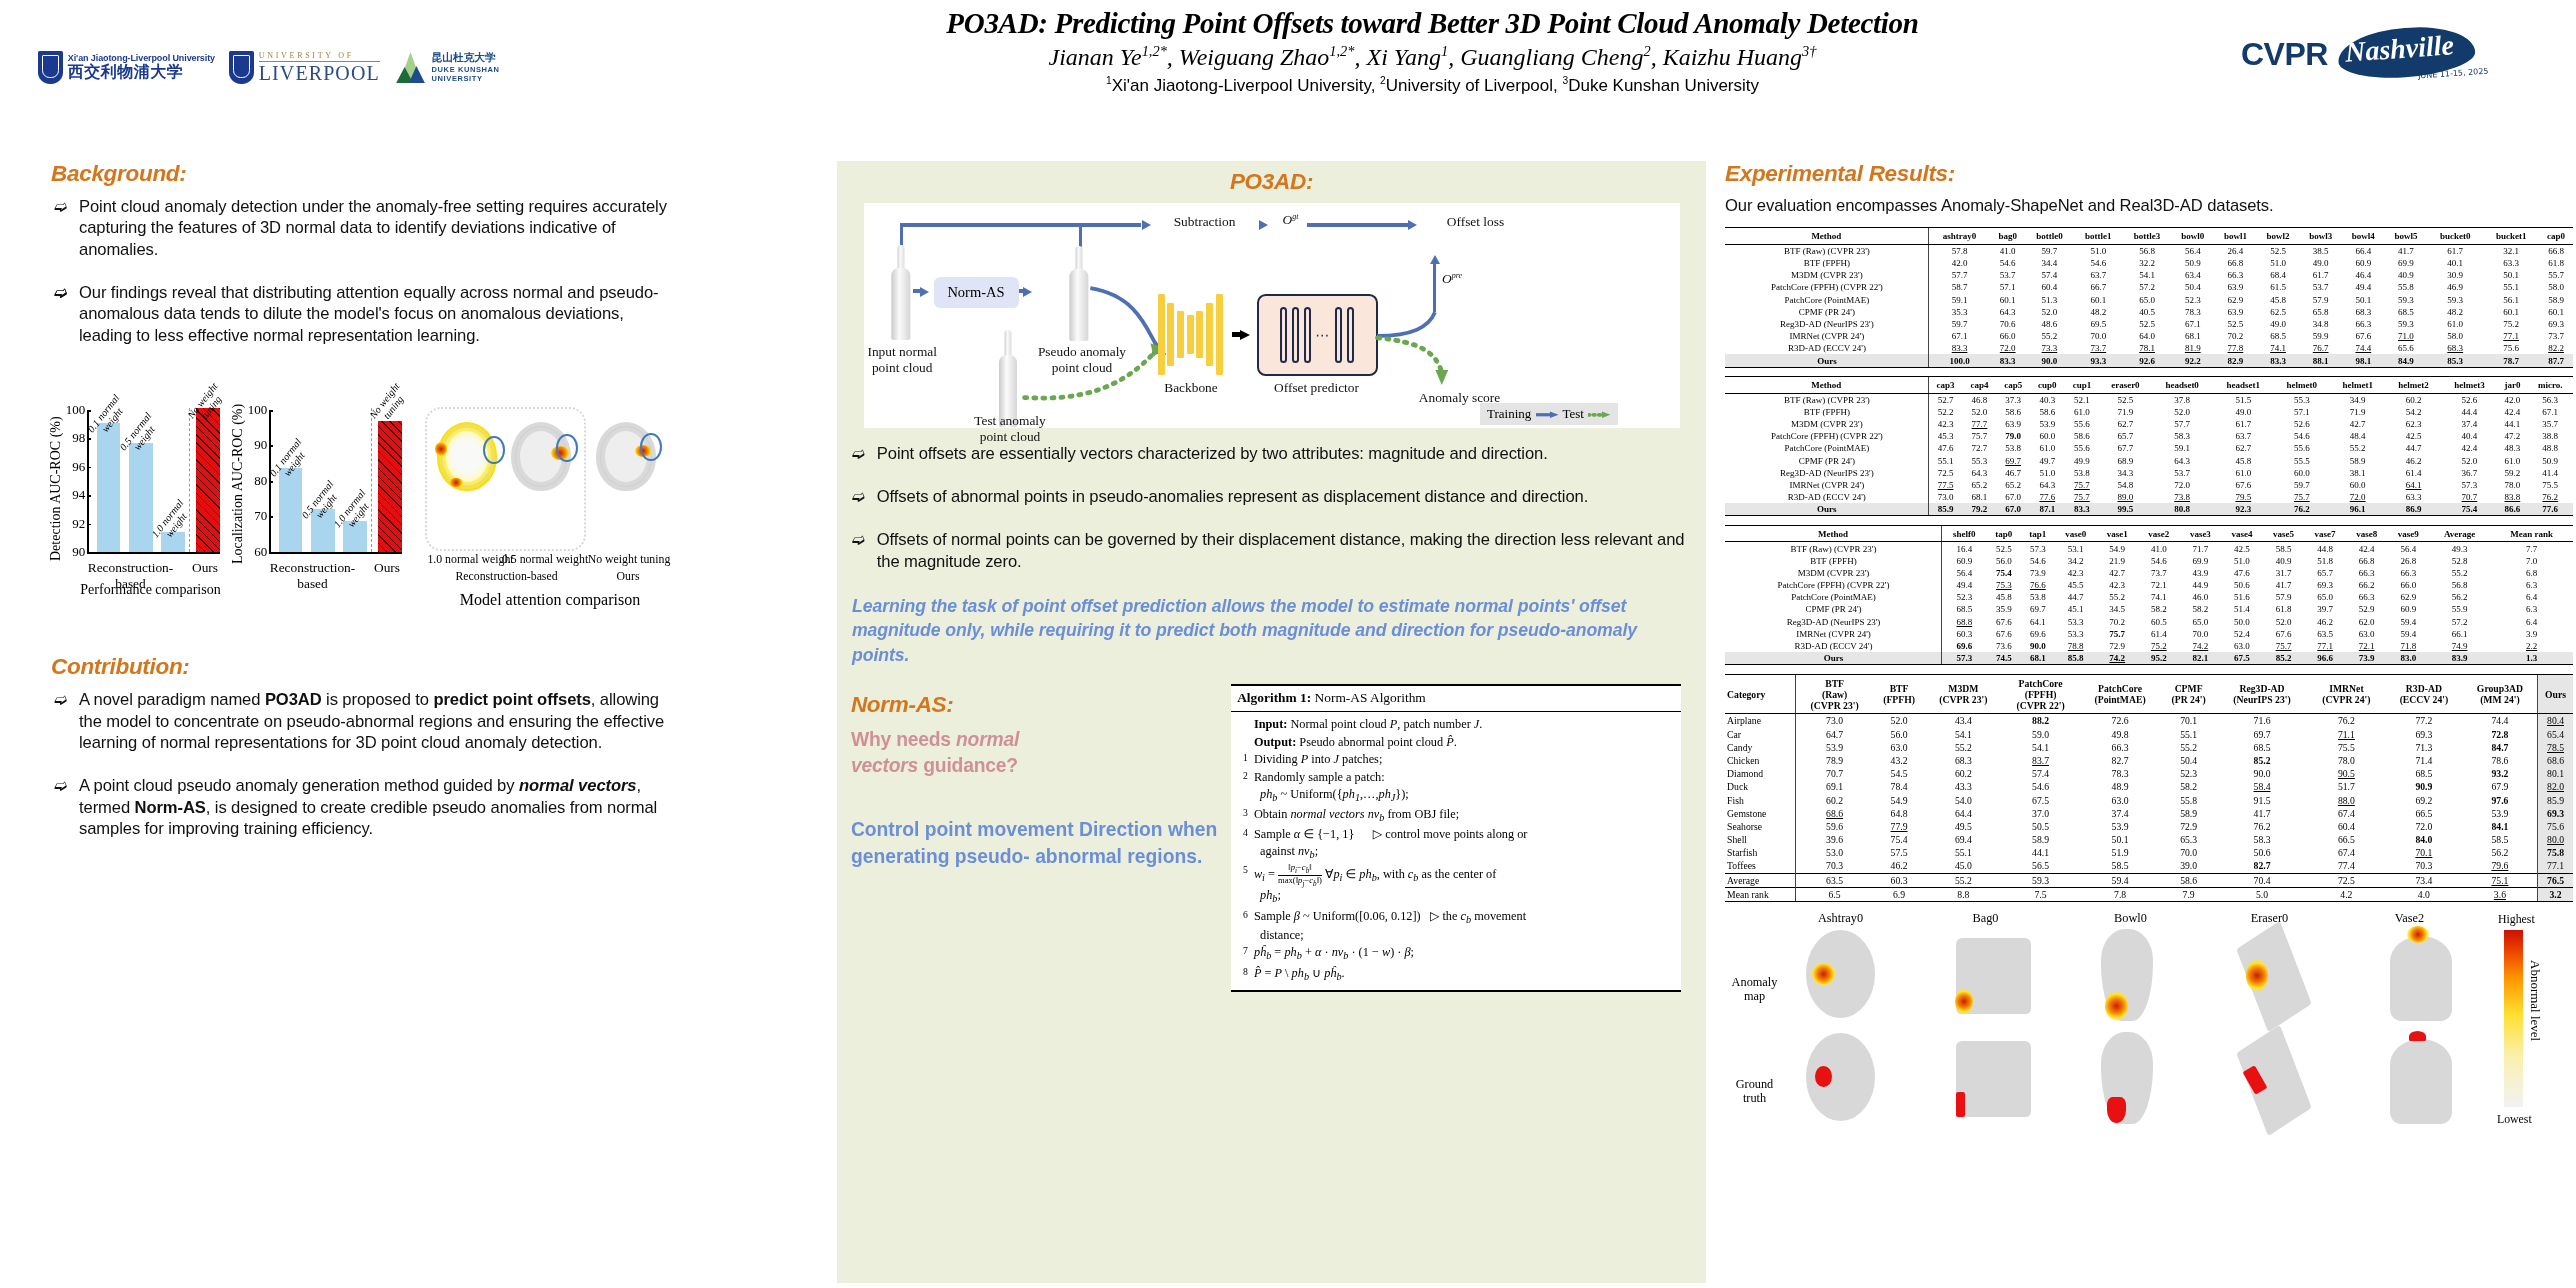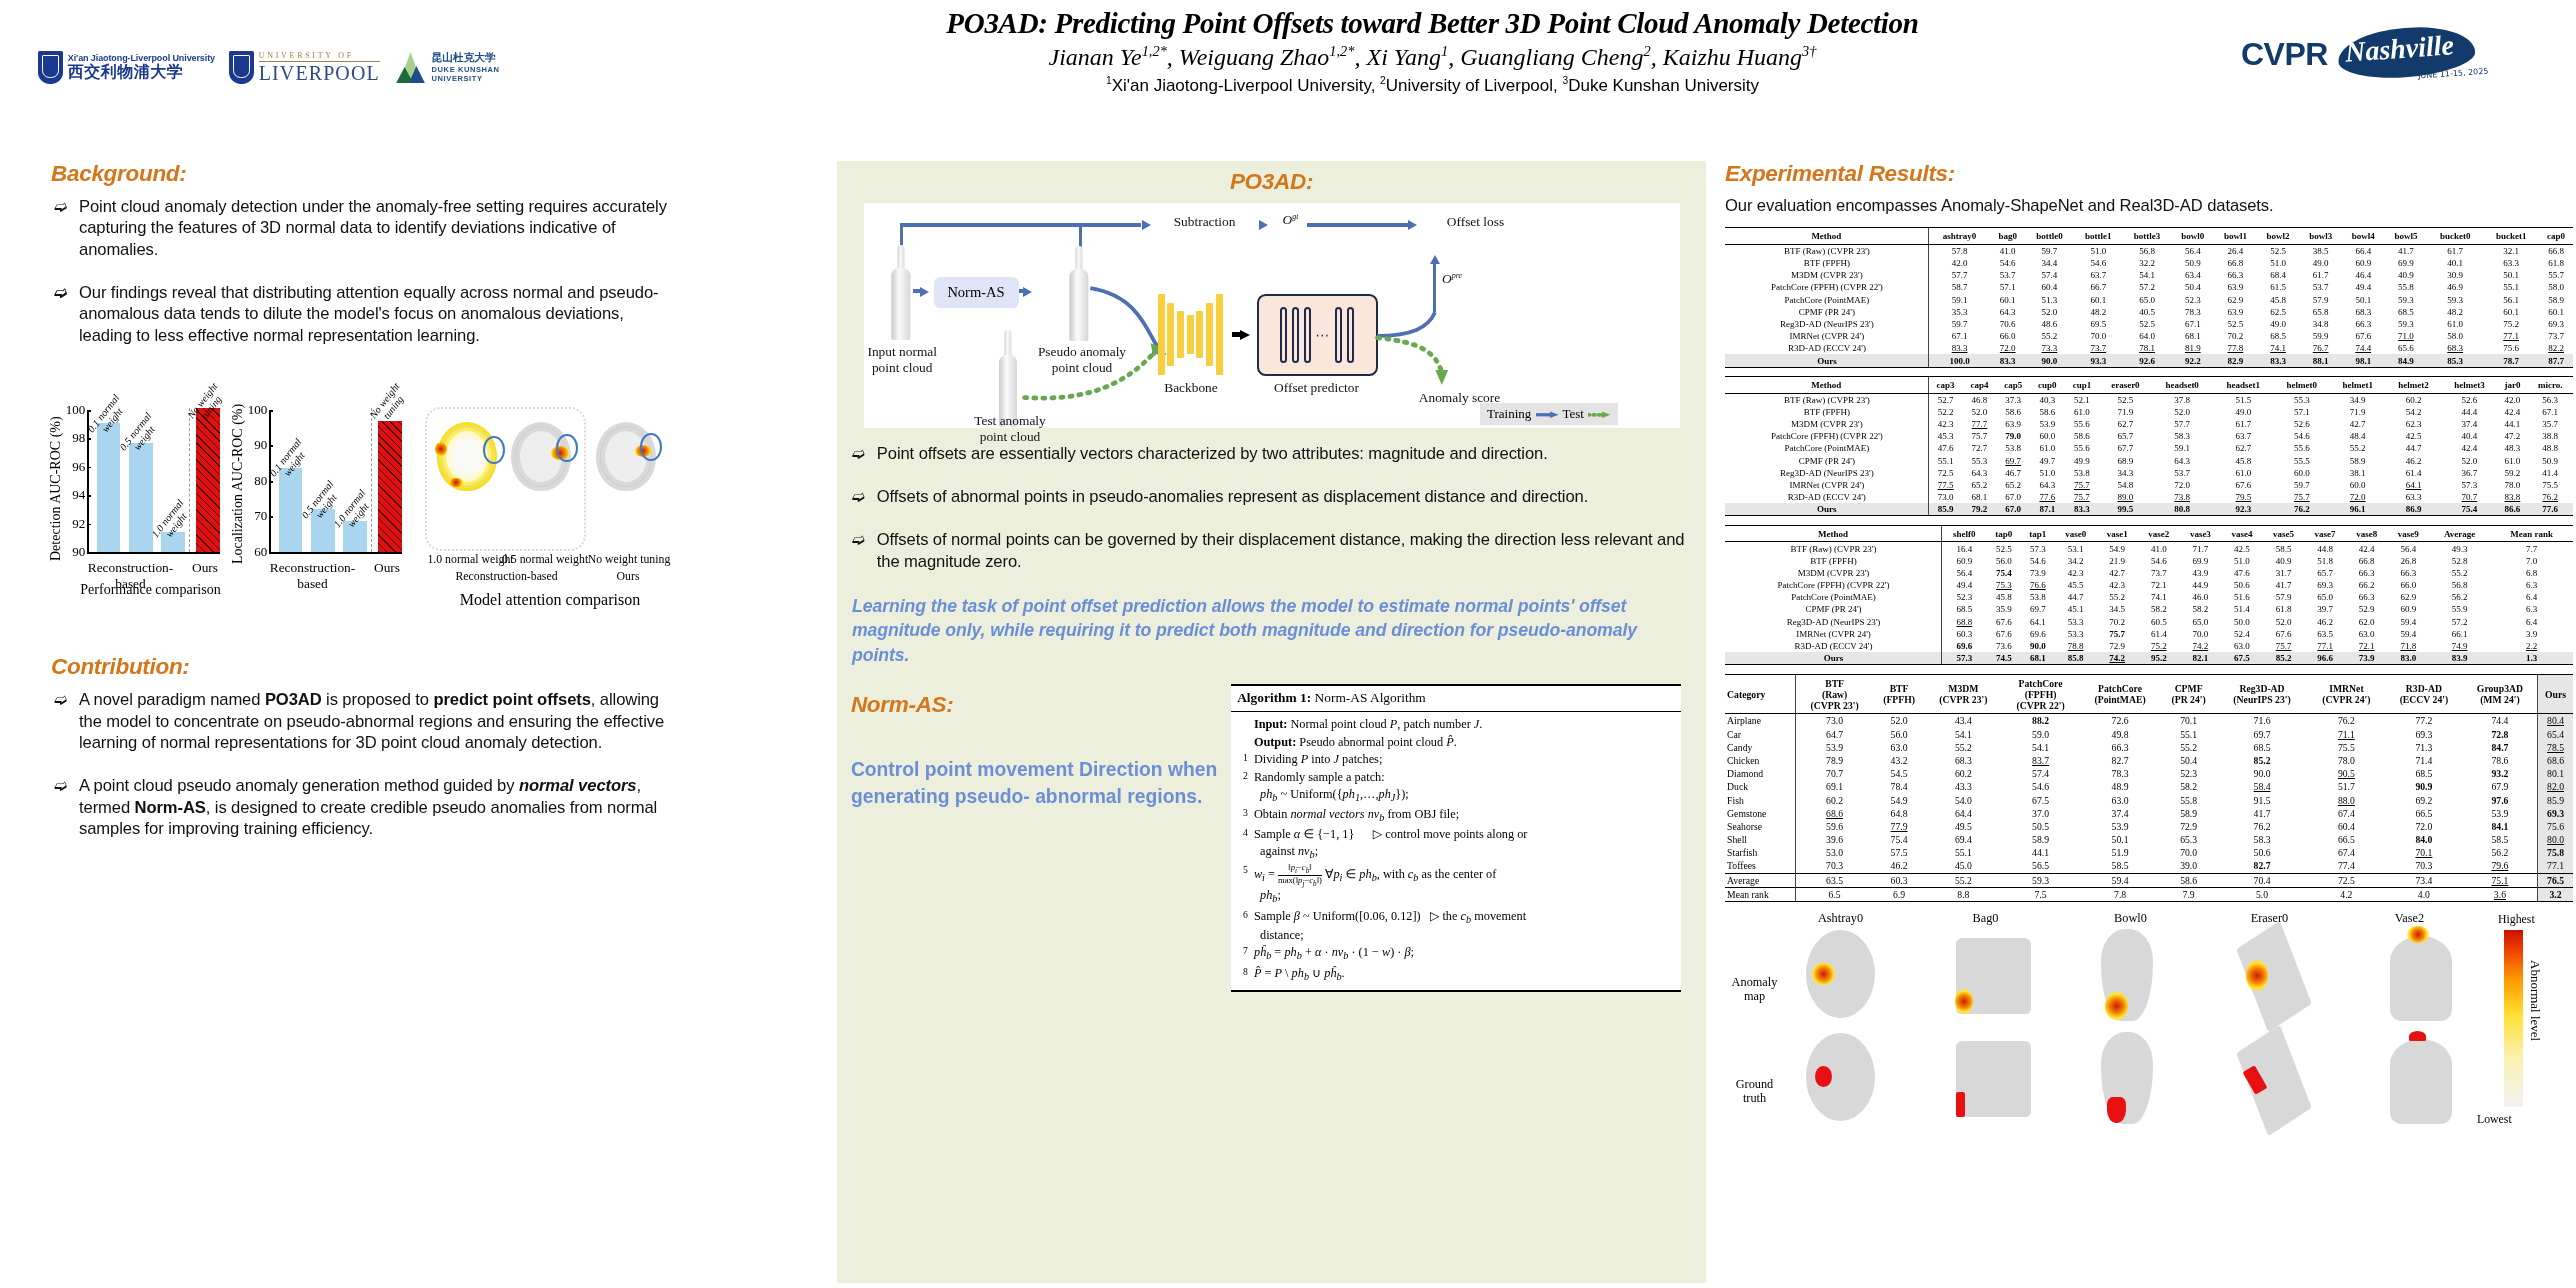--- a/index.html
+++ b/index.html
@@ -476,20 +476,24 @@
     <li><span class="arw">➫</span><span>Point offsets are essentially vectors characterized by two attributes: magnitude and direction.</span></li>
     <li><span class="arw">➫</span><span>Offsets of abnormal points in pseudo-anomalies represent as displacement distance and direction.</span></li>
     <li><span class="arw">➫</span><span>Offsets of normal points can be governed by their displacement distance, making the direction less relevant and the magnitude zero.</span></li>
   </ul>
 
   <div class="blue-para" style="margin-top:3.2px; padding-left:3.2px">Learning the task of point offset prediction allows the model to estimate normal points' offset magnitude only, while requiring it to predict both magnitude and direction for pseudo-anomaly points.</div>
 
   <div style="position:relative; margin-top:25px; height:301px">
     <div style="position:absolute; left:2.1px; top:0; width:376px">
       <div class="sec-title">Norm-AS:</div>
+      <div class="sec-title-pink" style="font-size:19.3px; line-height:1.34; margin-top:3.2px">
+        <span>Why needs <i>normal</i></span><br>
+        <span><i>vectors</i> guidance?</span>
+      </div>
       <div class="blue-bold" style="margin-top:39px; font-size:19.3px">Control point movement Direction when generating pseudo- abnormal regions.</div>
     </div>
 
     <div class="algo" style="position:absolute; left:382px; top:-8.6px; width:450px">
       <div class="algo-head">
         <b>Algorithm 1:</b><span> Norm-AS Algorithm</span>
       </div>
       <div class="algo-body">
         <div class="algo-row">
           <div class="algo-n"></div>
@@ -1380,16 +1384,16 @@
 
     <div class="shape sh-eraser" style="left:523px;top:126px;width:52px;height:87px"></div>
     <div class="gt" style="left:523px;top:156px;width:14px;height:26px;transform:rotate(-30deg);border-radius:2.1px"></div>
 
     <div class="shape sh-vase" style="left:665px;top:128px;width:62px;height:85px"></div>
     <div class="gt" style="left:684px;top:120px;width:17px;height:10.7px;border-radius:50% 50% 10% 10%"></div>
 
     <div class="cbar-lbl" style="left:773px;top:1.1px">Highest</div>
     <div class="cbar" style="left:779px;top:19.3px;height:177px"></div>
     <div class="cbar-vlbl" style="left:802px;top:49px">Abnormal level</div>
-    <div class="cbar-lbl" style="left:752px;top:201px">Lowest</div>
+    <div class="cbar-lbl" style="left:772px;top:201px">Lowest</div>
   </div>
 </div>
 
 
 </body></html>

